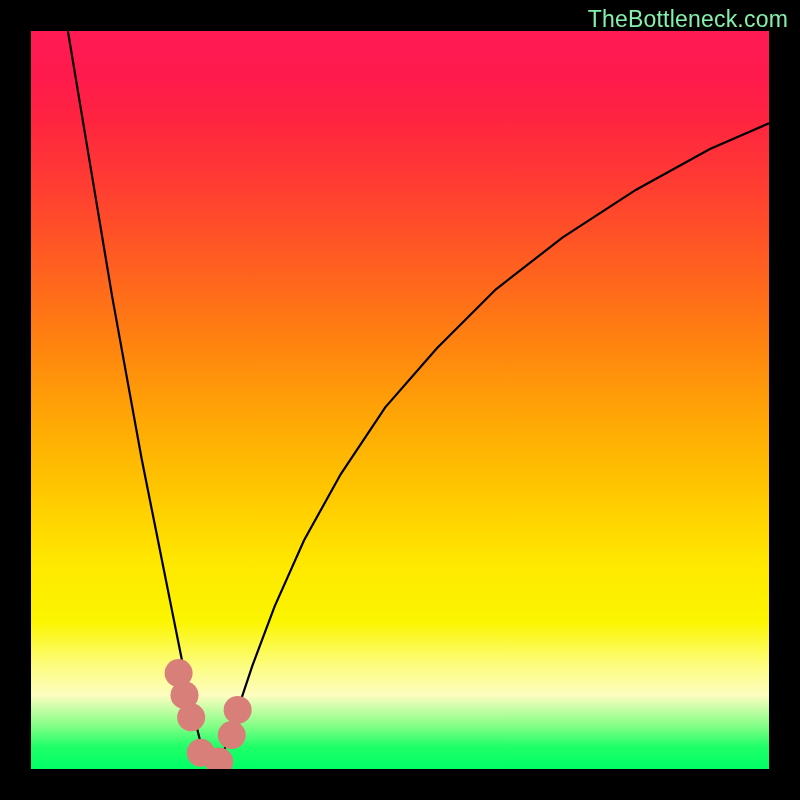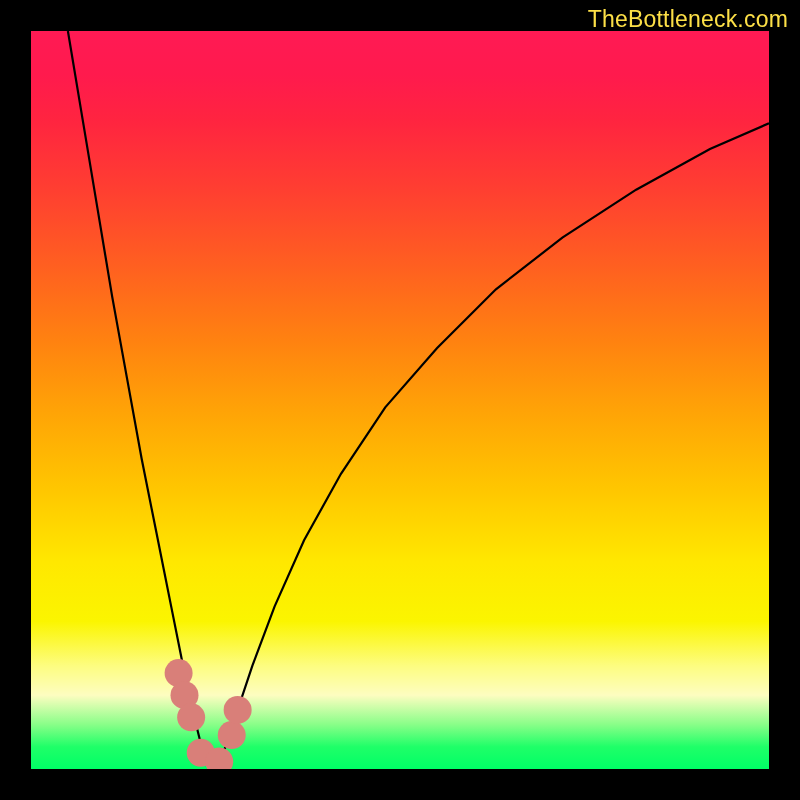--- a/index.html
+++ b/index.html
@@ -17,21 +17,21 @@
     #ffc600 62%,
     #ffe800 72%,
     #fbf500 80%,
     #fdfd80 86%,
     #fdfdc0 90%,
     #88fe88 94%,
     #1fff68 97%,
     #00ff66 100%);}
   svg.curves{position:absolute;left:0;top:0;width:738px;height:738px;}
   svg.markers{position:absolute;left:0;top:0;width:738px;height:738px;}
-  .watermark{position:absolute;top:6px;right:12px;color:#fde047;font-size:23px;letter-spacing:0.2px;}
+  .watermark{position:absolute;top:6px;right:12px;color:#86efac;font-size:23px;letter-spacing:0.2px;}
 </style>
 </head>
 <body>
 
 <div class="frame">
   <div class="plot">
     <div class="gradient"></div>
     <svg class="curves" viewBox="0 0 738 738" preserveAspectRatio="none">
       <path id="curve-left" fill="none" stroke="#000000" stroke-width="2.2" d="M36.90 0.00 L51.66 88.56 L66.42 177.12 L81.18 265.68 L95.94 346.86 L110.70 428.04 L125.46 501.84 L132.84 538.74 L140.22 575.64 L147.60 612.54 L154.98 649.44 L162.36 682.65 L169.74 712.17 L177.12 730.62 L184.50 738.00"></path>
       <path id="curve-right" fill="none" stroke="#000000" stroke-width="2.2" d="M184.50 738.00 L191.88 723.24 L199.26 701.10 L206.64 678.96 L221.40 634.68 L243.54 575.64 L273.06 509.22 L309.96 442.80 L354.24 376.38 L405.90 317.34 L464.94 258.30 L531.36 206.64 L605.16 158.67 L678.96 118.08 L738.00 92.25"></path>

